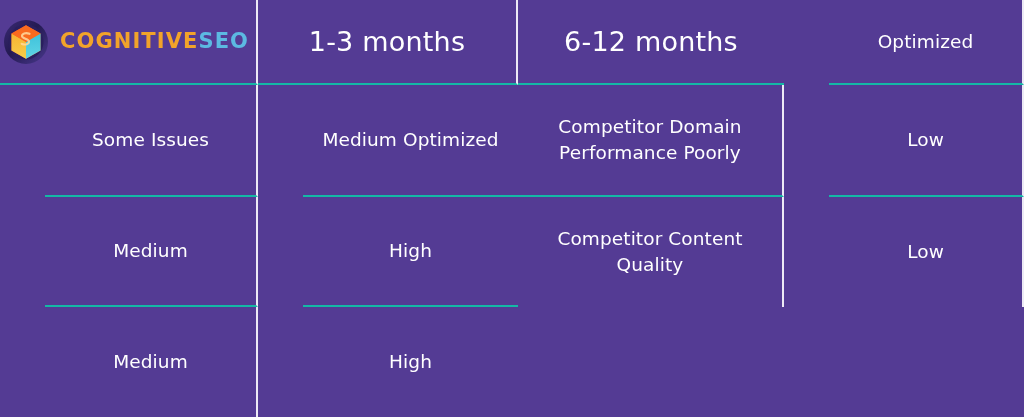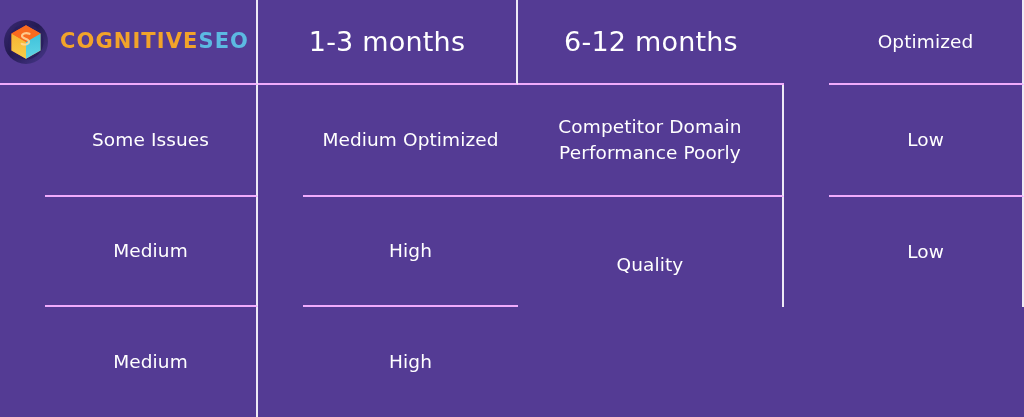--- a/index.html
+++ b/index.html
@@ -30,21 +30,21 @@
     align-items: center;
     justify-content: center;
     text-align: center;
     color: #FFFFFF;
     box-sizing: border-box;
     padding: 4px 10px;
   }
 
   
   .cell.br { border-right: 2px solid #EDEAF5; }
-  .cell.bb { border-bottom: 2px solid #f0abfc; }
+  .cell.bb { border-bottom: 2px solid #14b8a6; }
 
   
   .cell.header-label {
     font-size: 27px;
     font-weight: 400;
     letter-spacing: 0.2px;
     line-height: 1.15;
   }
 
   
@@ -147,21 +147,21 @@
       <span>Competitor Domain</span><br>
       <span>Performance Poorly</span>
     </span>
   </div>
   <div class="cell data-value br bb">Low</div>
   <div class="cell data-value br bb">Medium</div>
   <div class="cell data-value bb">High</div>
 
   <div class="cell row-header br">
     <span>
-      <br>
+      <span>Competitor Content</span><br>
       <span>Quality</span>
     </span>
   </div>
   <div class="cell data-value br">Low</div>
   <div class="cell data-value br">Medium</div>
   <div class="cell data-value">High</div>
 
 </div>
 
 </body></html>

